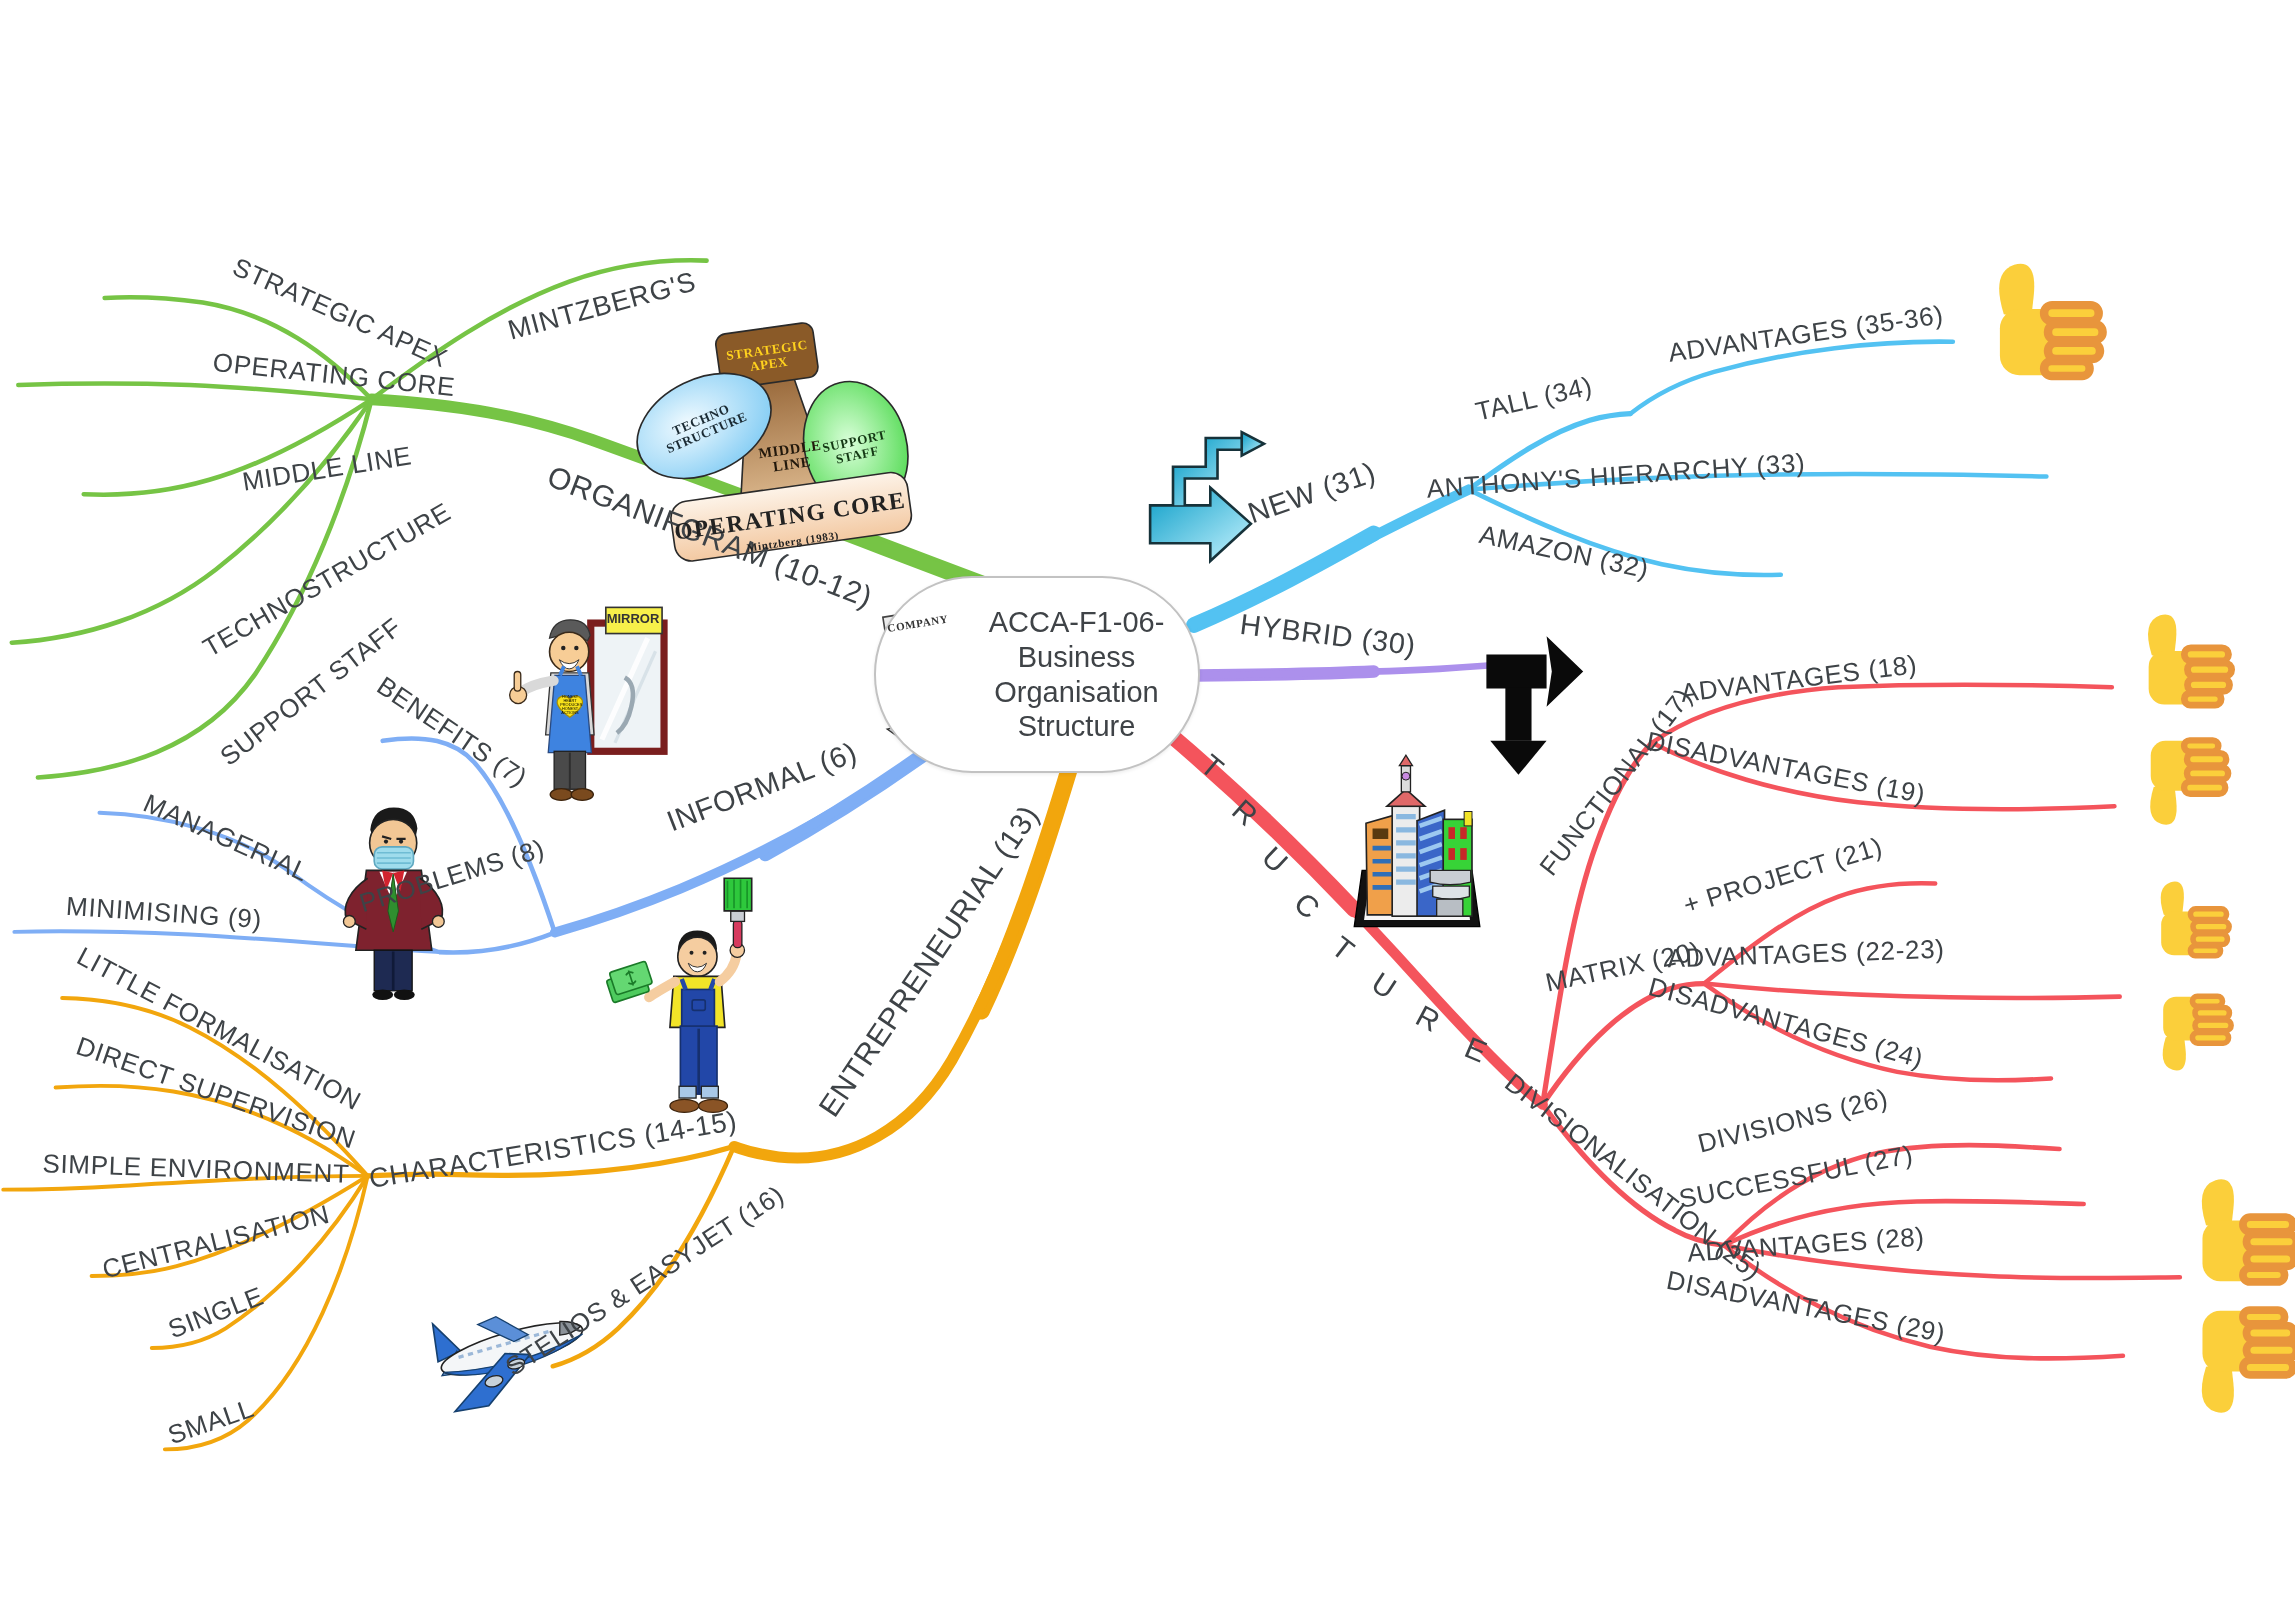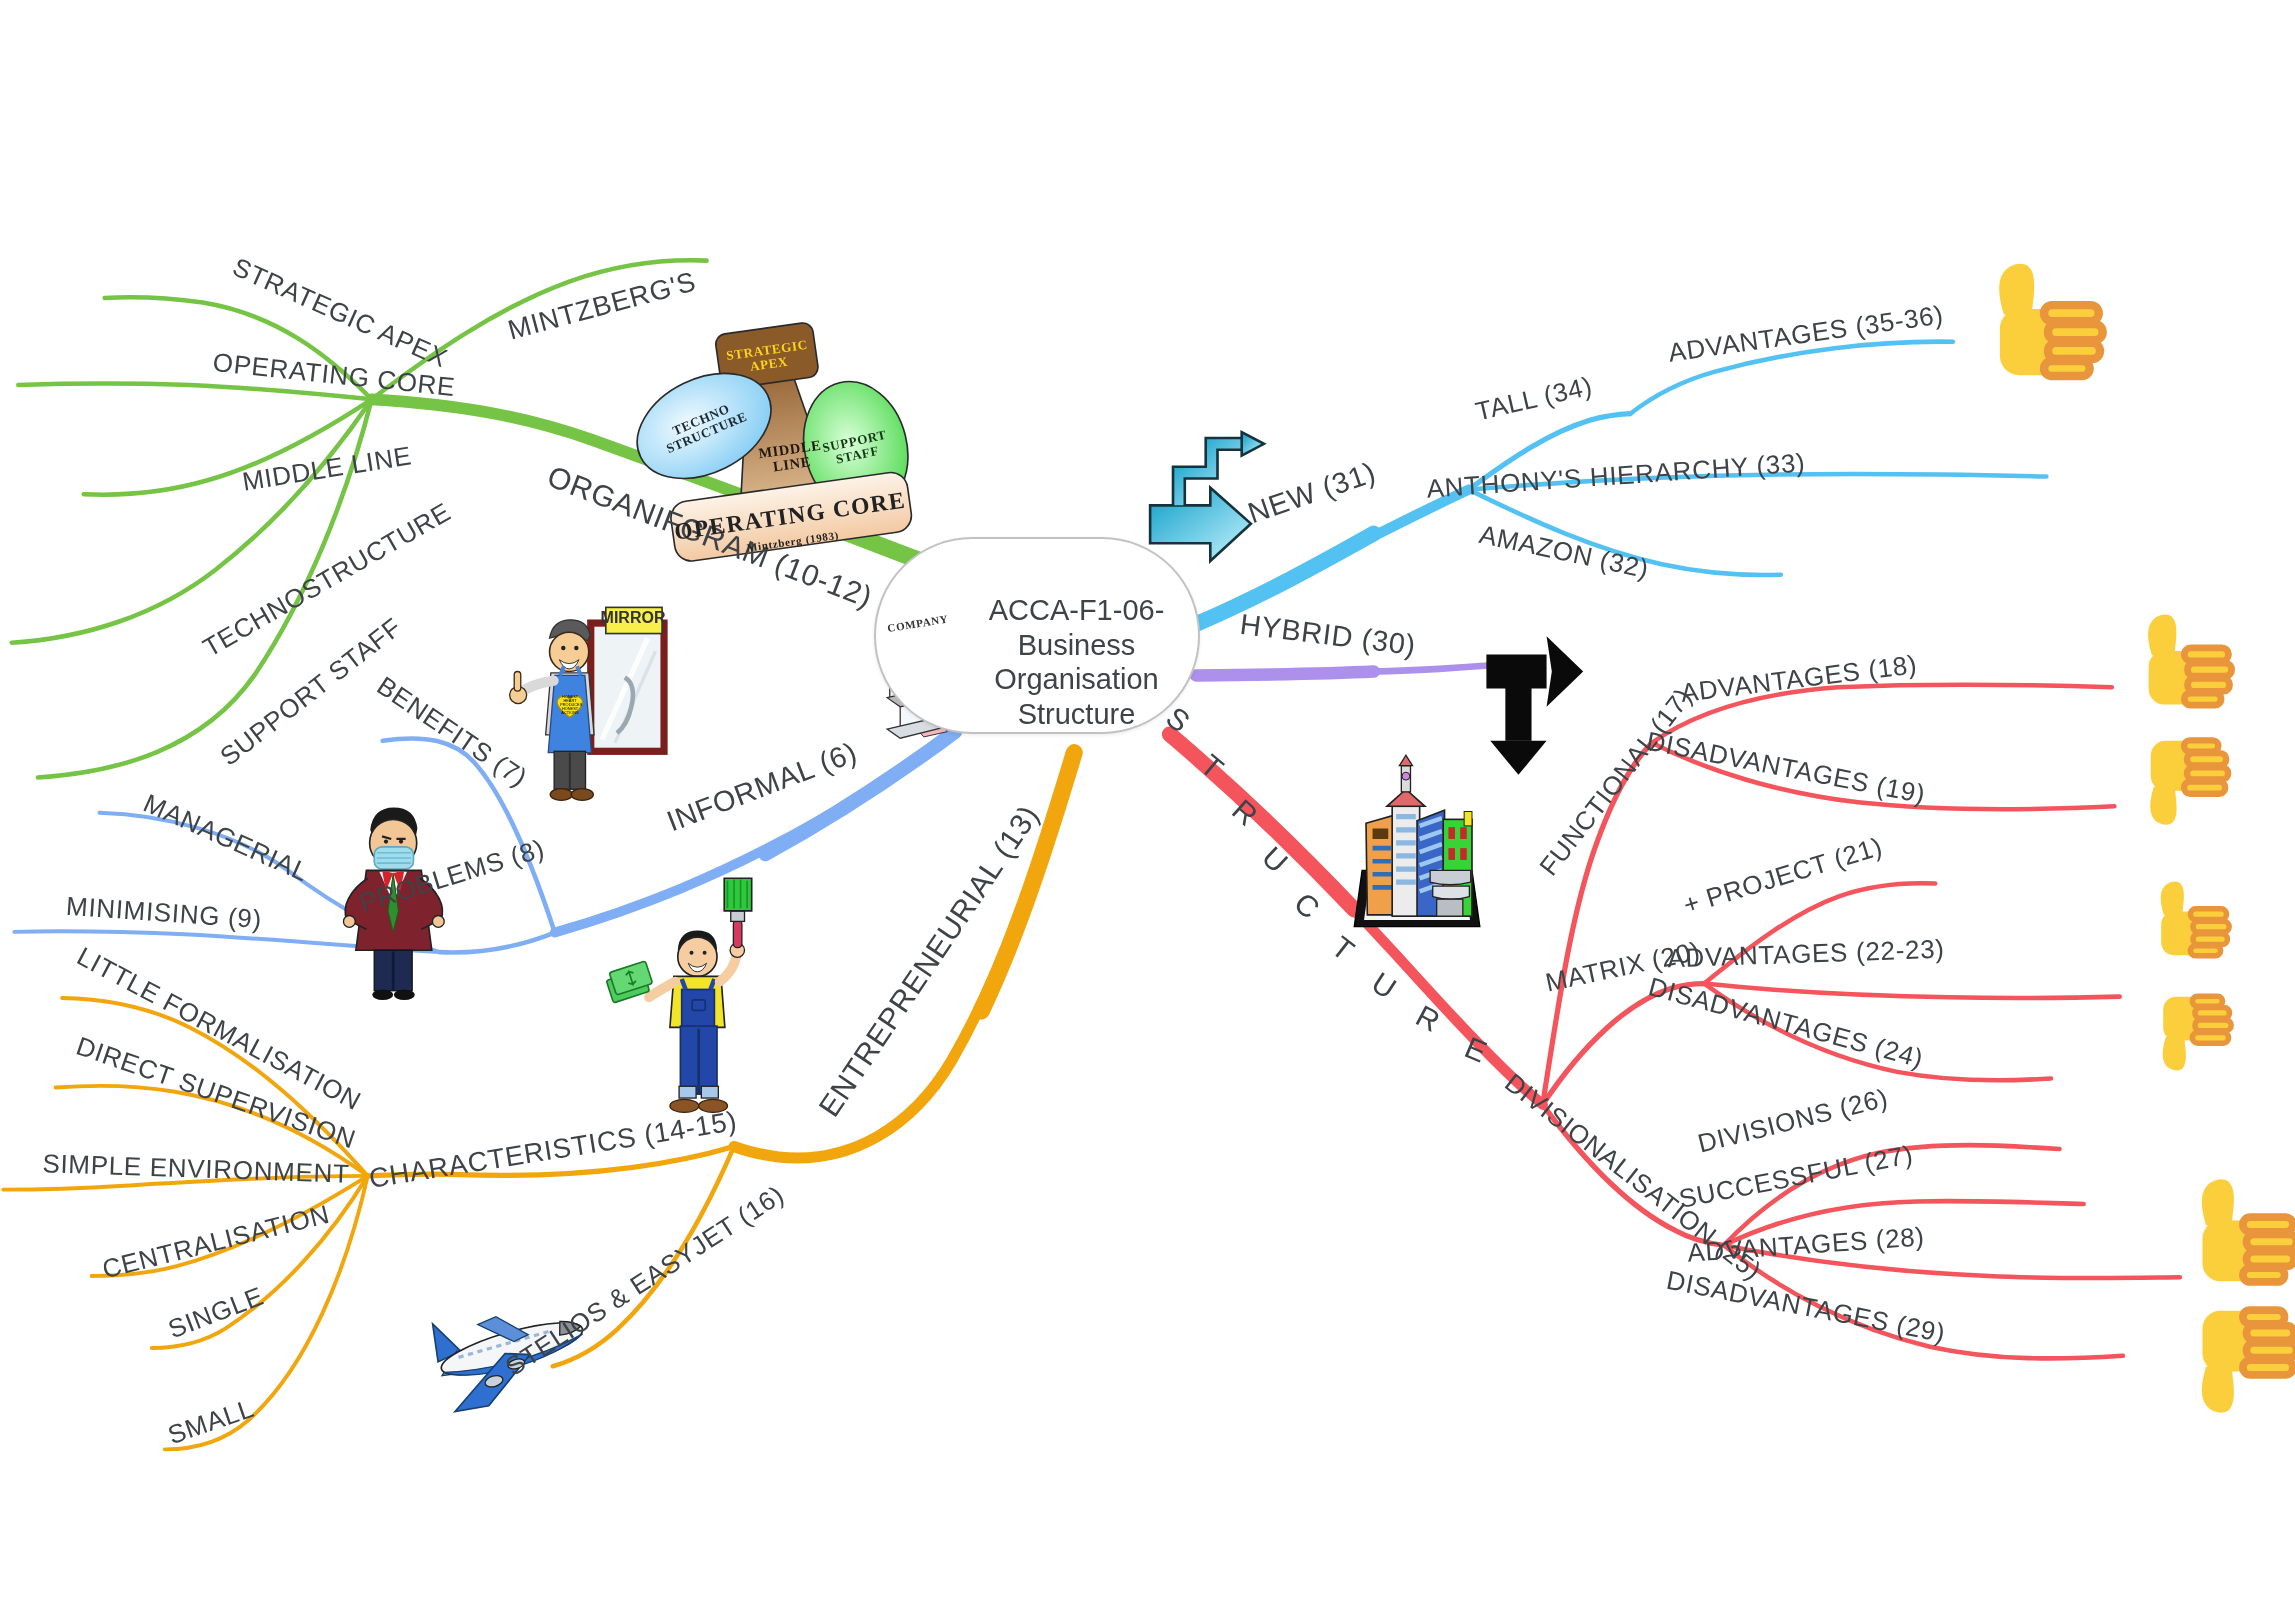--- a/index.html
+++ b/index.html
@@ -3,22 +3,22 @@
 <meta charset="utf-8">
 <style>
   html,body{margin:0;padding:0;background:#fff;}
   .canvas{position:relative;width:2295px;height:1623px;background:#ffffff;overflow:hidden;
           font-family:"Liberation Sans",sans-serif;}
   svg.layer{position:absolute;left:0;top:0;z-index:1;}
   .lbl{position:absolute;z-index:3;color:#3e4347;white-space:nowrap;letter-spacing:0.7px;
        transform:translate(-50%,-50%) rotate(var(--r,0deg));font-weight:400;}
   .lbl.big{font-weight:400;}
   .serif{font-family:"Liberation Serif",serif;font-weight:bold;white-space:normal;text-align:center;line-height:1.05;}
-  .center-node{position:absolute;z-index:4;left:874px;top:537px;width:322px;height:193px;
-       background:#fff;border:2px solid #c2c2c2;border-radius:98px;display:flex;align-items:flex-end;
+  .center-node{position:absolute;z-index:4;left:874px;top:576px;width:322px;height:193px;
+       background:#fff;border:2px solid #c2c2c2;border-radius:98px;display:flex;align-items:center;
        box-shadow:0 1.3px 3.9px rgba(0,0,0,0.08);}
   .center-node .title{flex:1;margin-left:105px;margin-right:26px;text-align:center;
        font-size:29px;line-height:1.2;color:#3f4347;}
   .thumb{position:absolute;z-index:2;}
   .thumb.flip{transform:scaleY(-1);}
   .letter{font-size:30px;}
 </style>
 </head>
 <body>
 
@@ -349,21 +349,21 @@
 <div class="lbl" style="left:1793px;top:1121px;font-size:26px;--r:-14deg">DIVISIONS (26)</div>
 <div class="lbl" style="left:1796px;top:1177px;font-size:26px;--r:-11deg">SUCCESSFUL (27)</div>
 <div class="lbl" style="left:1806px;top:1245px;font-size:26px;--r:-4deg">ADVANTAGES (28)</div>
 <div class="lbl" style="left:1806px;top:1307px;font-size:26px;--r:11deg">DISADVANTAGES (29)</div>
 
 <div class="lbl big" style="left:762px;top:787px;font-size:29px;--r:-21deg">INFORMAL (6)</div>
 <div class="lbl" style="left:452px;top:732px;font-size:26px;--r:34deg">BENEFITS (7)</div>
 <div class="lbl" style="left:452px;top:876px;font-size:26px;--r:-17deg">PROBLEMS (8)</div>
 <div class="lbl" style="left:226px;top:838px;font-size:26px;--r:24deg">MANAGERIAL</div>
 <div class="lbl" style="left:164px;top:913px;font-size:26px;--r:4deg">MINIMISING (9)</div>
-<div class="lbl" style="left:633px;top:618px;z-index:5;font-size:16px;--r:0deg;font-weight:bold;color:#333;letter-spacing:0">MIRROR</div>
+<div class="lbl" style="left:633px;top:618px;z-index:5;font-size:13px;--r:0deg;font-weight:bold;color:#333;letter-spacing:0">MIRROR</div>
 <div class="lbl" style="left:570px;top:705px;z-index:5;font-size:3.9px;--r:0deg;width:19.6px;white-space:normal;text-align:center;color:#000;letter-spacing:0;line-height:1">HONEST HEART PRODUCES HONEST ACTIONS</div>
 
 <div class="lbl big" style="left:929px;top:961px;font-size:30px;--r:-56deg">ENTREPRENEURIAL (13)</div>
 <div class="lbl" style="left:553px;top:1150px;font-size:27.5px;--r:-9deg">CHARACTERISTICS (14-15)</div>
 <div class="lbl" style="left:219px;top:1029px;font-size:26px;--r:28deg">LITTLE FORMALISATION</div>
 <div class="lbl" style="left:216px;top:1093px;font-size:26px;--r:19deg">DIRECT SUPERVISION</div>
 <div class="lbl" style="left:196px;top:1169px;font-size:26px;--r:2deg">SIMPLE ENVIRONMENT</div>
 <div class="lbl" style="left:216px;top:1242px;font-size:26px;--r:-14deg">CENTRALISATION</div>
 <div class="lbl" style="left:216px;top:1313px;font-size:26px;--r:-21deg">SINGLE</div>
 <div class="lbl" style="left:211px;top:1422px;font-size:26px;--r:-19deg">SMALL</div>

